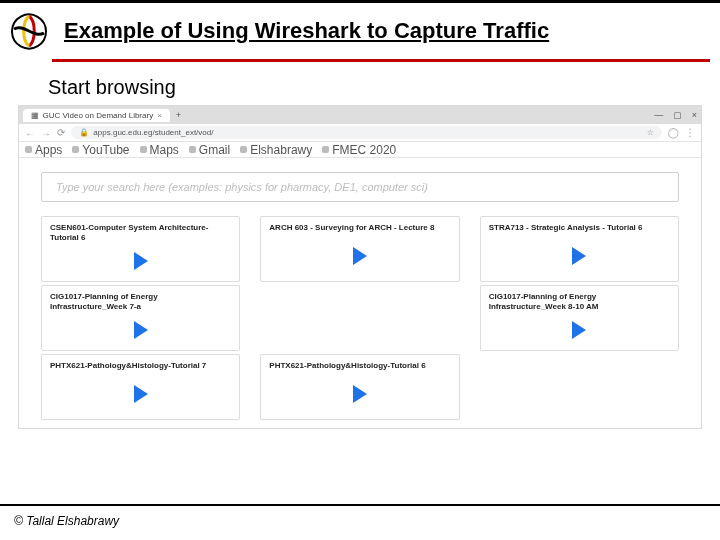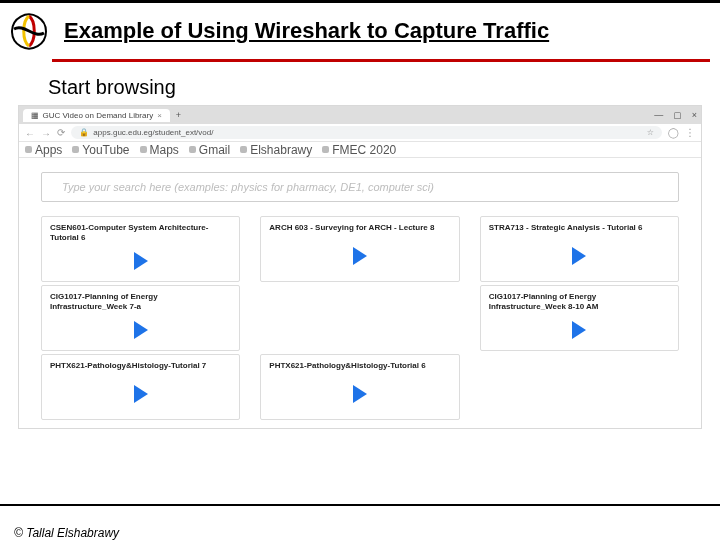--- a/index.html
+++ b/index.html
@@ -104,21 +104,21 @@
     color: #555;
   }
   .bm { display: flex; align-items: center; gap: 3px; }
   .bm .dot { width: 7px; height: 7px; border-radius: 2px; background: #bbb; display: inline-block; }
   .page {
     padding: 14px 22px 8px 22px;
   }
   .search-box {
     border: 1px solid #cfcfcf;
     border-radius: 2px;
-    padding: 8px 20px;
+    padding: 8px 14px;
     color: #bdbdbd;
     font-style: italic;
     font-size: 11px;
     margin-bottom: 14px;
     background: #fff;
   }
   .grid {
     display: grid;
     grid-template-columns: repeat(3, 1fr);
     gap: 3px 20px;
@@ -153,21 +153,21 @@
   .footer-rule {
     position: absolute;
     left: 0; right: 0;
     bottom: 34px;
     height: 2px;
     background: #000;
   }
   .footer {
     position: absolute;
     left: 14px;
-    bottom: 0;
+    bottom: 12px;
     font-size: 12px;
     font-style: italic;
     color: #000;
   }
   .card.empty { visibility: hidden; }
 </style>
 </head>
 <body>
 
 <div class="slide-header">

